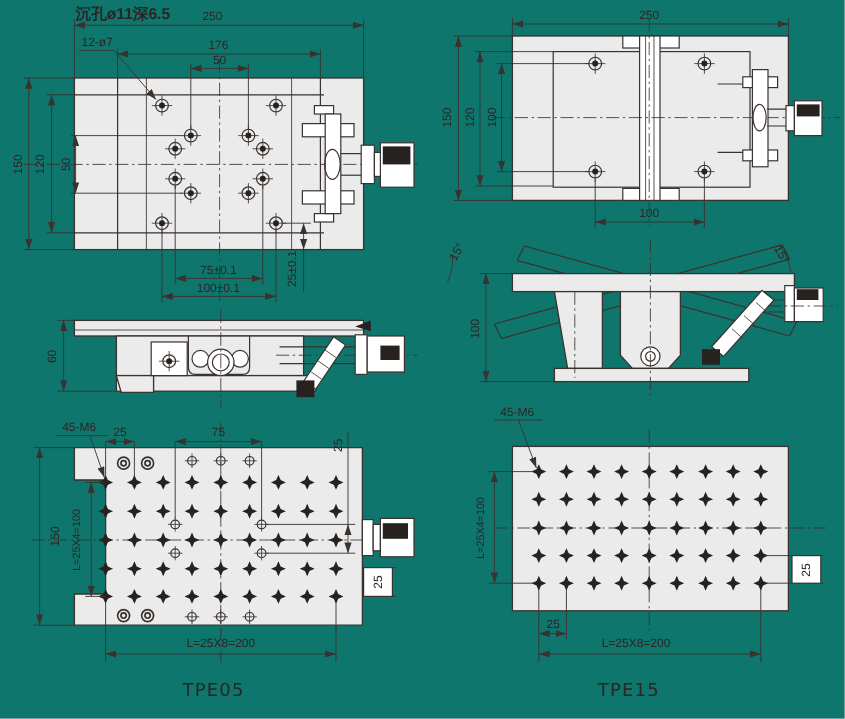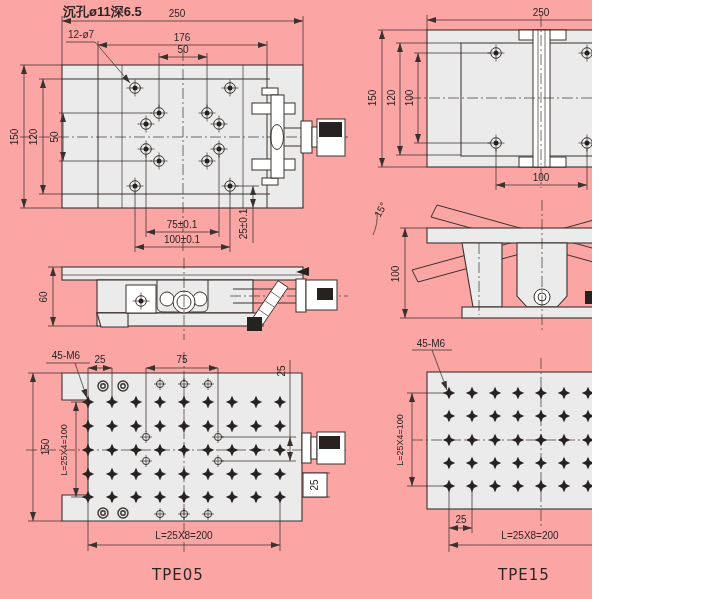--- a/index.html
+++ b/index.html
@@ -1,17 +1,17 @@
 <!DOCTYPE html>
 <html style="--line: #3a322e; --plate: #ebebeb; --dark: #272220; --text: #2b2523;"><head>
 <meta charset="utf-8">
 <style>
   :root{ --line:#3a322e; --plate:#ebebeb; --dark:#272220; --text:#2b2523; }
   html,body{margin:0;padding:0;background:#fff;}
-  #stage{position:relative;width:592px;height:599px;background:#fca5a5;overflow:hidden;}
+  #stage{position:relative;width:704px;height:599px;background:#0f766e;overflow:hidden;}
   .ln{stroke:var(--line);fill:none;stroke-width:1;}
   .ln2{stroke:var(--line);fill:none;stroke-width:1.4;}
   .xln{stroke:var(--line);stroke-width:.7;fill:none;}
   .dk{fill:var(--dark);stroke:none;}
   .plate{fill:var(--plate);stroke:var(--line);stroke-width:1.1;}
   .wht{fill:#fff;stroke:var(--line);stroke-width:1;}
   .dim{stroke:var(--line);stroke-width:.75;fill:none;}
   .cl{stroke:var(--line);stroke-width:.7;fill:none;stroke-dasharray:11 3 2 3;}
   .t{font:10px "Liberation Sans",sans-serif;fill:var(--text);}
   .t9{font:9px "Liberation Sans",sans-serif;fill:var(--text);}

